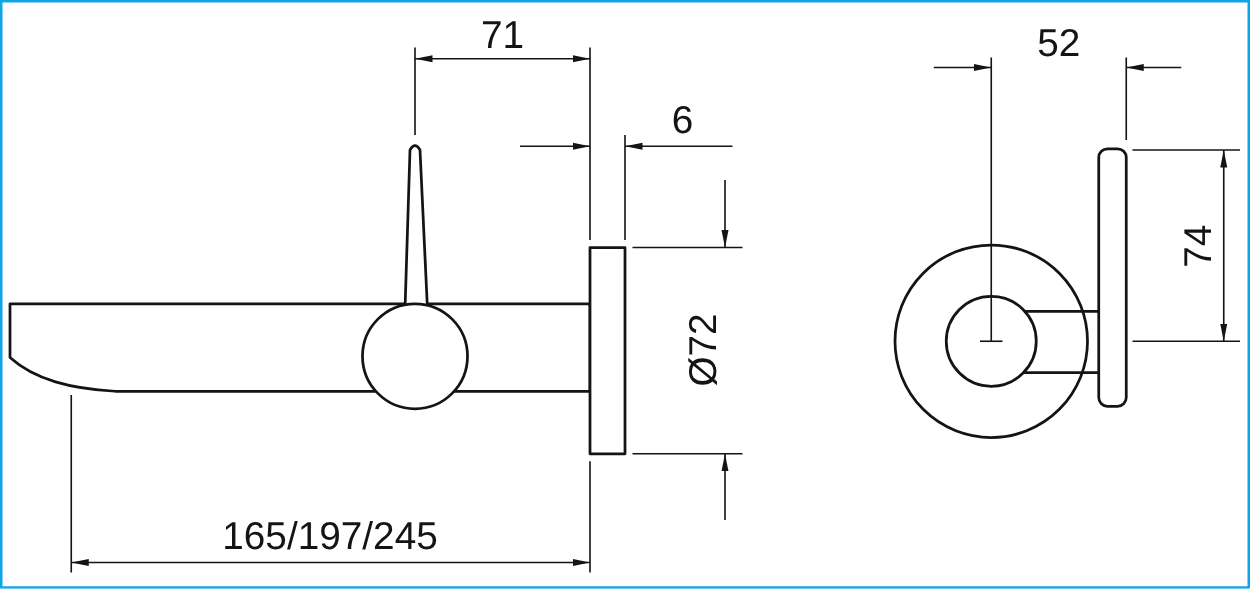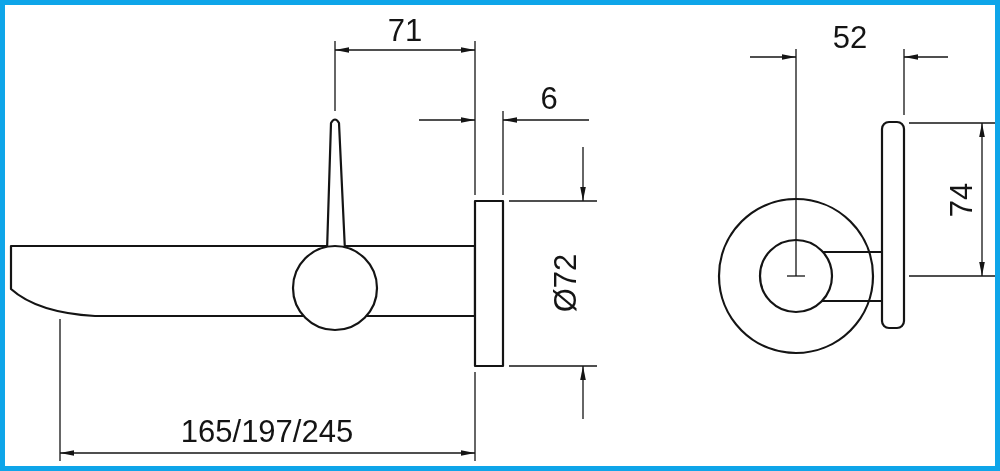--- a/index.html
+++ b/index.html
@@ -7,21 +7,21 @@
     padding: 0;
     background: #ffffff;
     font-family: "Liberation Sans", sans-serif;
   }
   .sheet {
     position: relative;
     width: 1000px;
     height: 471px;
     box-sizing: border-box;
     background: #ffffff;
-    border: 5px solid #0ea5e9;
+    border: 2px solid #0ea5e9;
     overflow: hidden;
   }
   svg { display: block; }
   .obj {
     stroke: #141414;
     stroke-width: 2.2;
     fill: none;
     stroke-linejoin: round;
   }
   .obj-fill {

